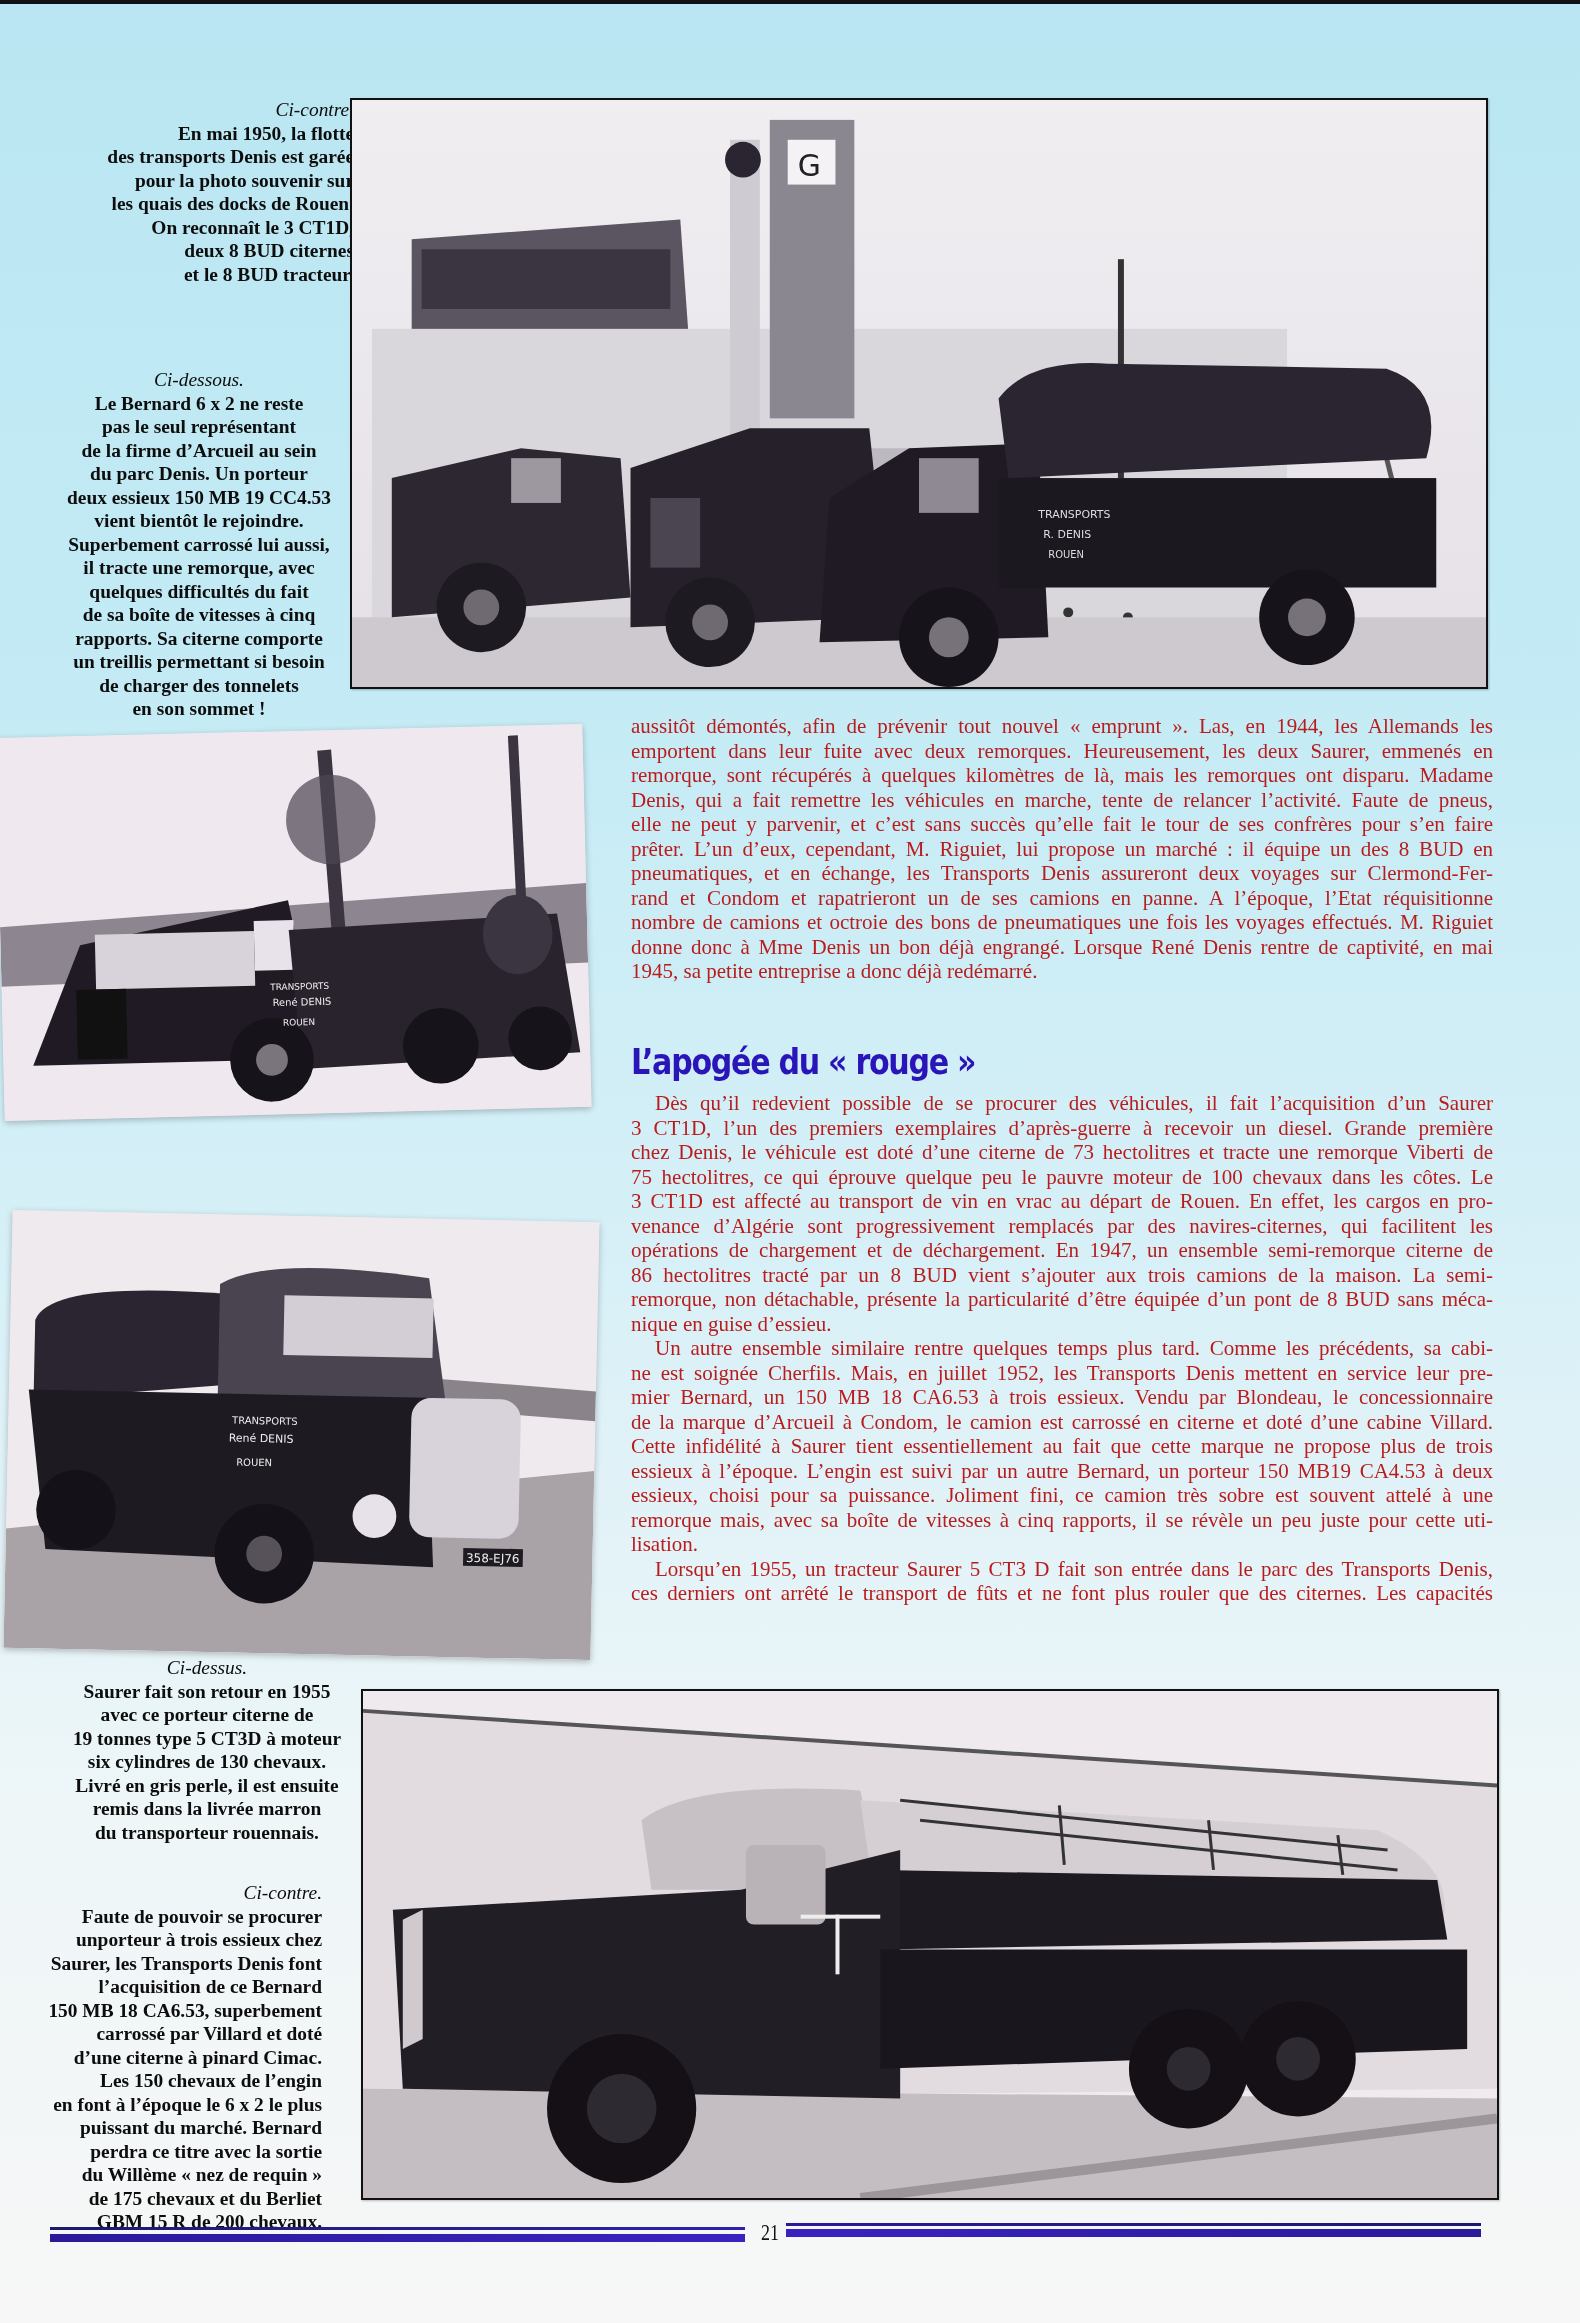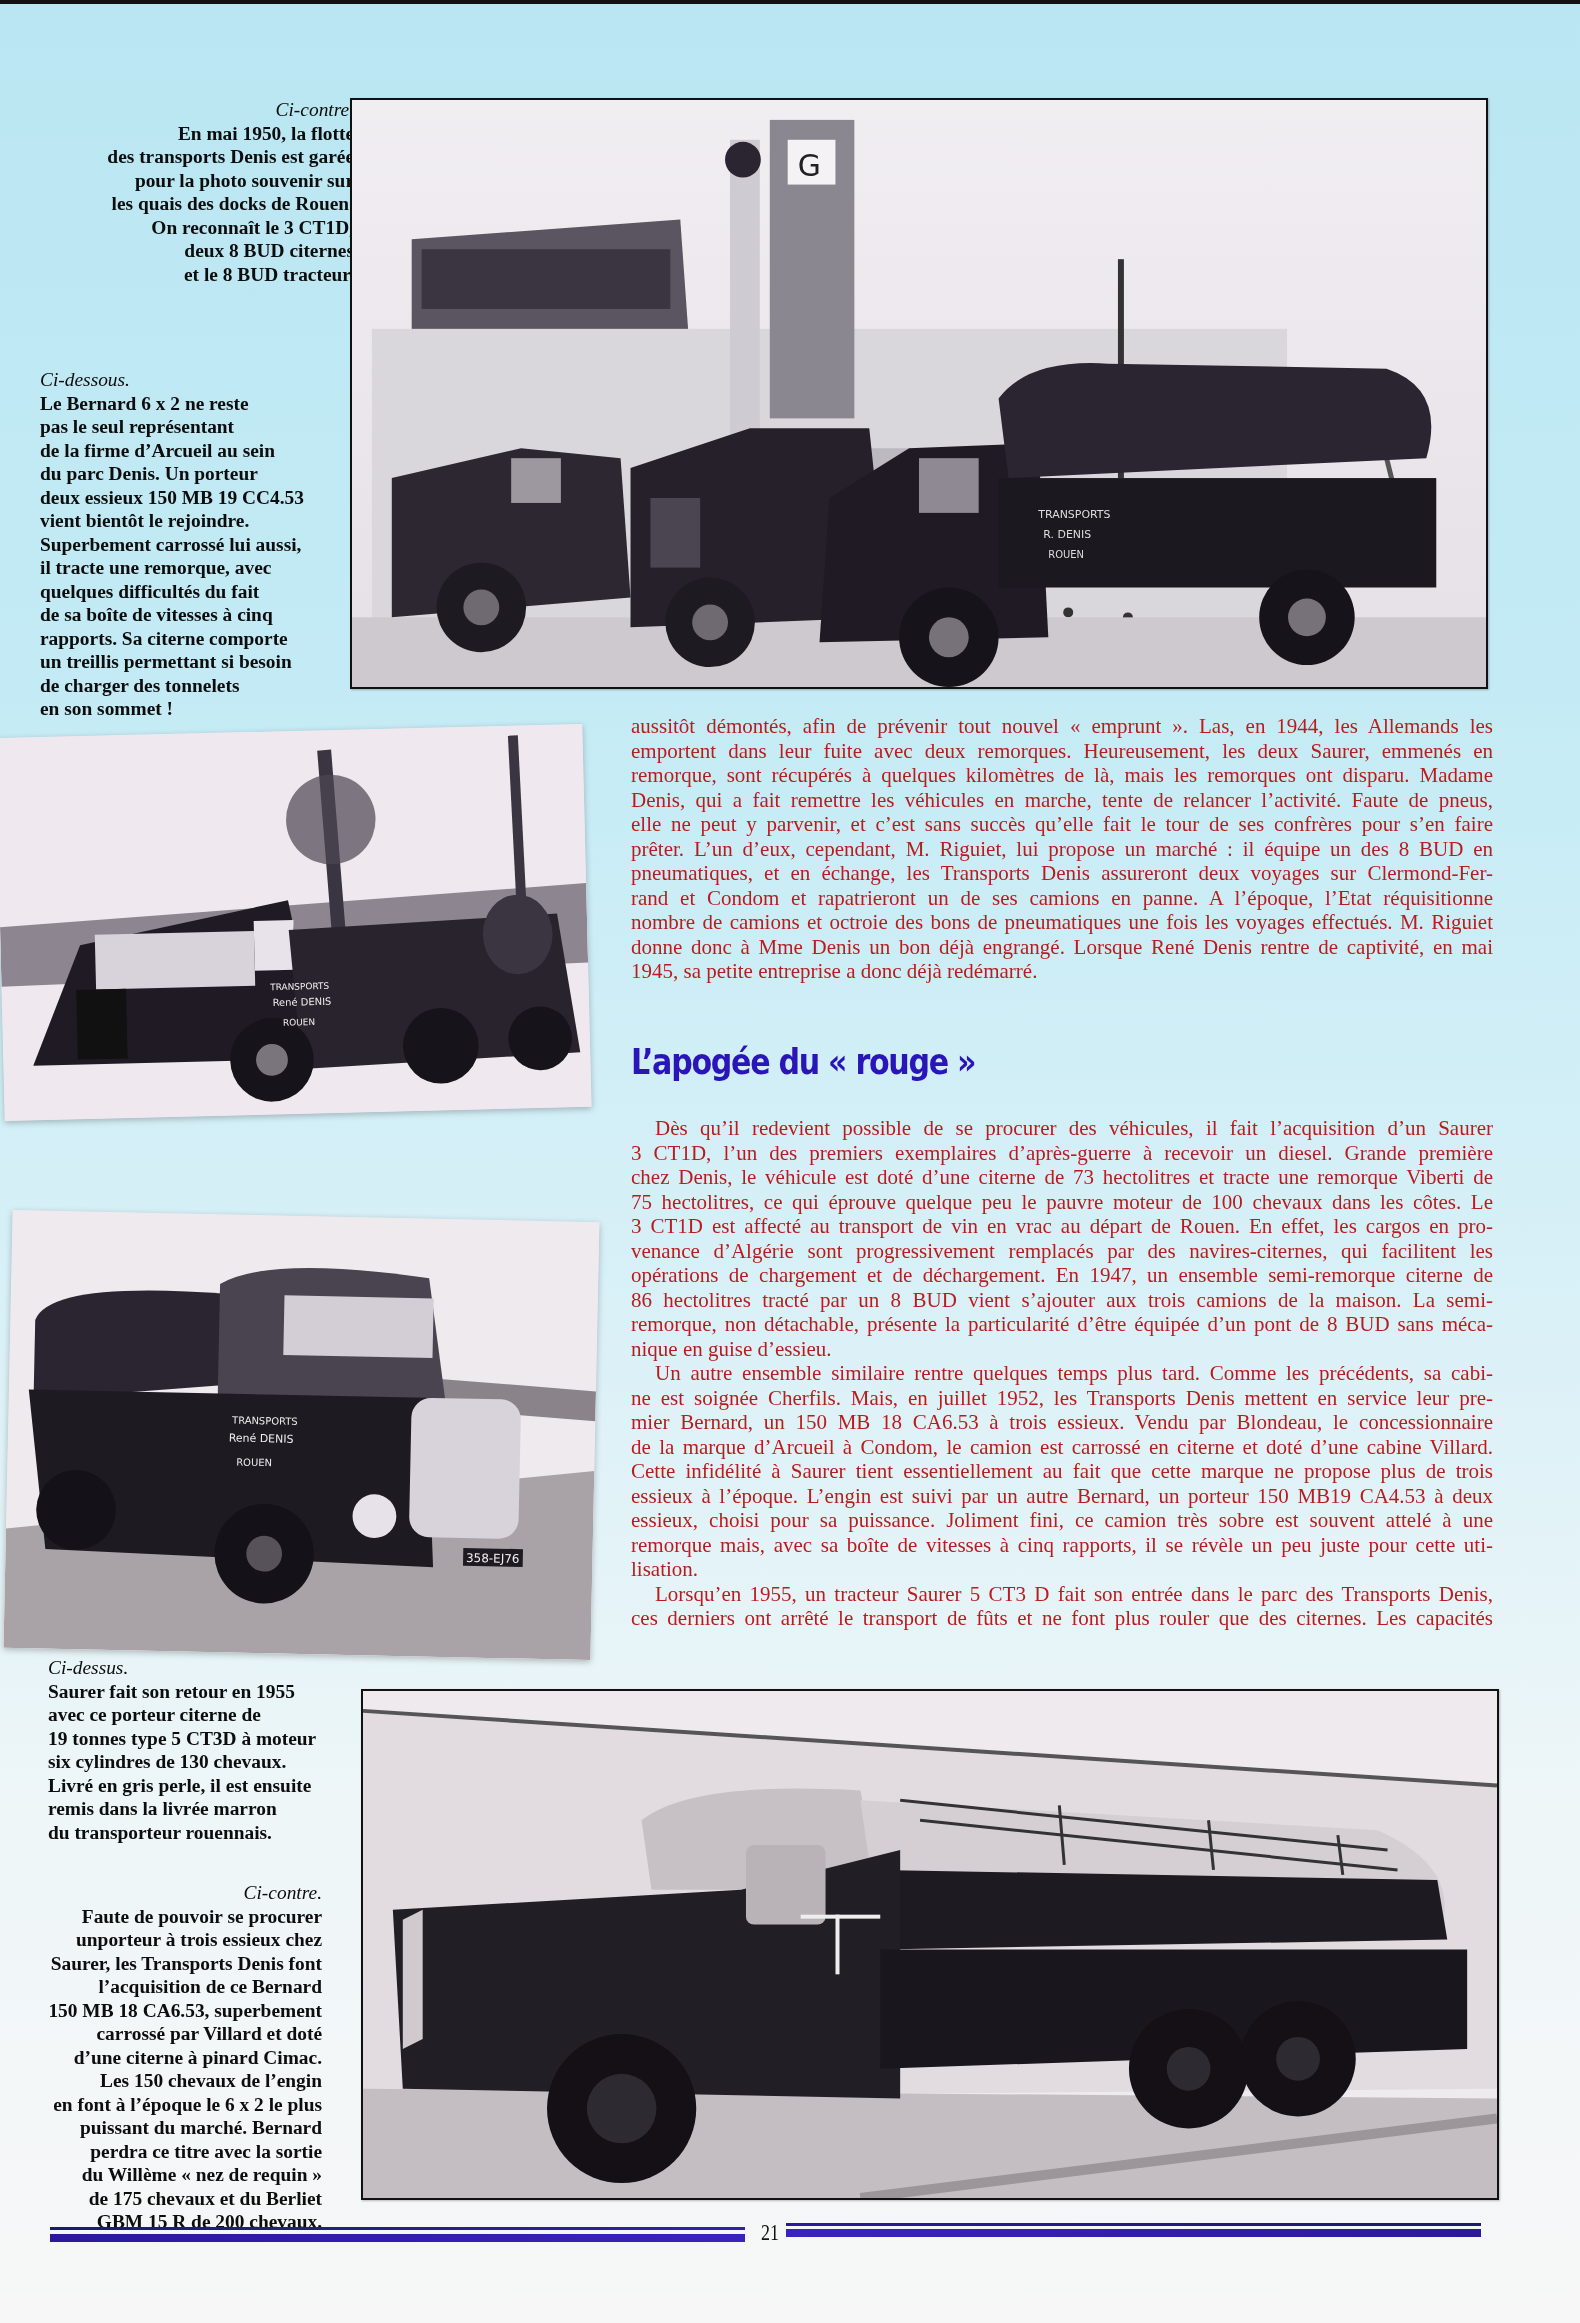--- a/index.html
+++ b/index.html
@@ -11,21 +11,21 @@
     }
     .top-edge { position: absolute; left: 0; top: 0; width: 1580px; height: 4px; background: #111; }
 
     .caption {
       position: absolute; font-family: "Liberation Serif", serif;
       font-size: 19.4px; line-height: 23.5px; font-weight: bold; color: #0d0d0d;
     }
     .caption .lead { font-style: italic; font-weight: normal; display: block; }
     .caption .line { display: block; white-space: nowrap; }
     .cap-right { text-align: right; }
-    .cap-left { text-align: left; }
+    .cap-left { text-align: center; }
 
     .photo {
       position: absolute; border: 2px solid #111; box-shadow: 1px 1px 2px rgba(0,0,0,.25);
       overflow: hidden; background: #e9e6ea;
     }
     .photo svg { display: block; width: 100%; height: 100%; }
     .photo-tilt { border: none; box-shadow: 0 2px 6px rgba(0,0,0,.25); }
 
     .body-text {
       position: absolute; left: 631px; width: 862px;
@@ -194,21 +194,21 @@
     <span class="line">pneumatiques, et en échange, les Transports Denis assureront deux voyages sur Clermond-Fer-</span>
     <span class="line">rand et Condom et rapatrieront un de ses camions en panne. A l’époque, l’Etat réquisitionne</span>
     <span class="line">nombre de camions et octroie des bons de pneumatiques une fois les voyages effectués. M. Riguiet</span>
     <span class="line">donne donc à Mme Denis un bon déjà engrangé. Lorsque René Denis rentre de captivité, en mai</span>
     <span class="line last">1945, sa petite entreprise a donc déjà redémarré.</span>
   </p>
 </div>
 
 <div class="section-heading">L’apogée du « rouge »</div>
 
-<div class="body-text" style="top:1091px;margin-top:25px;">
+<div class="body-text" style="top:1091px;">
   <p>
     <span class="line" style="text-indent:24px;">Dès qu’il redevient possible de se procurer des véhicules, il fait l’acquisition d’un Saurer</span>
     <span class="line">3 CT1D, l’un des premiers exemplaires d’après-guerre à recevoir un diesel. Grande première</span>
     <span class="line">chez Denis, le véhicule est doté d’une citerne de 73 hectolitres et tracte une remorque Viberti de</span>
     <span class="line">75 hectolitres, ce qui éprouve quelque peu le pauvre moteur de 100 chevaux dans les côtes. Le</span>
     <span class="line">3 CT1D est affecté au transport de vin en vrac au départ de Rouen. En effet, les cargos en pro-</span>
     <span class="line">venance d’Algérie sont progressivement remplacés par des navires-citernes, qui facilitent les</span>
     <span class="line">opérations de chargement et de déchargement. En 1947, un ensemble semi-remorque citerne de</span>
     <span class="line">86 hectolitres tracté par un 8 BUD vient s’ajouter aux trois camions de la maison. La semi-</span>
     <span class="line">remorque, non détachable, présente la particularité d’être équipée d’un pont de 8 BUD sans méca-</span>

